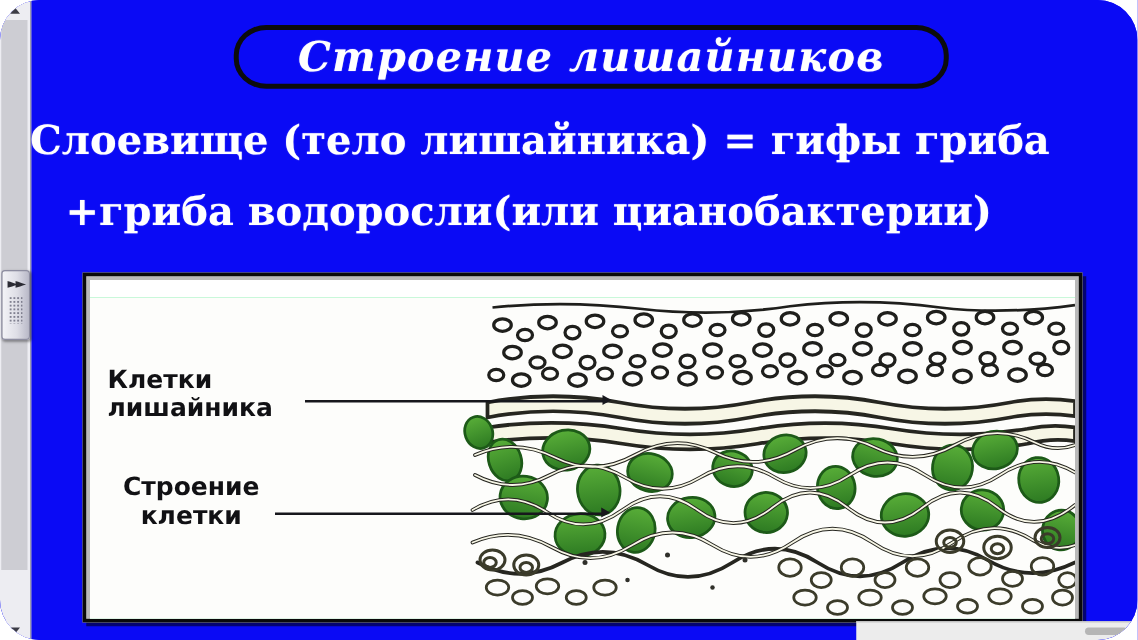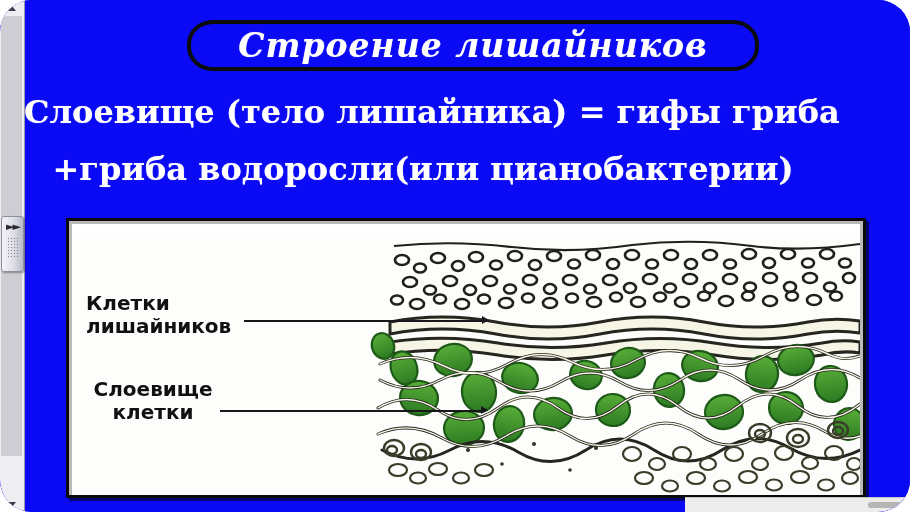--- a/index.html
+++ b/index.html
@@ -437,24 +437,24 @@
         </g>
       </svg>
 
       <div class="leader algae"></div>
       <div class="leader-head algae"></div>
       <div class="leader hyphae"></div>
       <div class="leader-head hyphae"></div>
 
       <div class="pic-label algae">
         <div>Клетки</div>
-        <div class="l2i">лишайников</div>
+        <div class="l2i">лишайника</div>
       </div>
       <div class="pic-label hyphae">
-        <div>Слоевище</div>
+        <div>Строение</div>
         <div>клетки</div>
       </div>
 
     </div>
   </div>
 
   <div class="left-pane">
     <div class="sb-track"></div>
     <div class="sb-btn up">
       <span class="sb-arrow up"></span>

